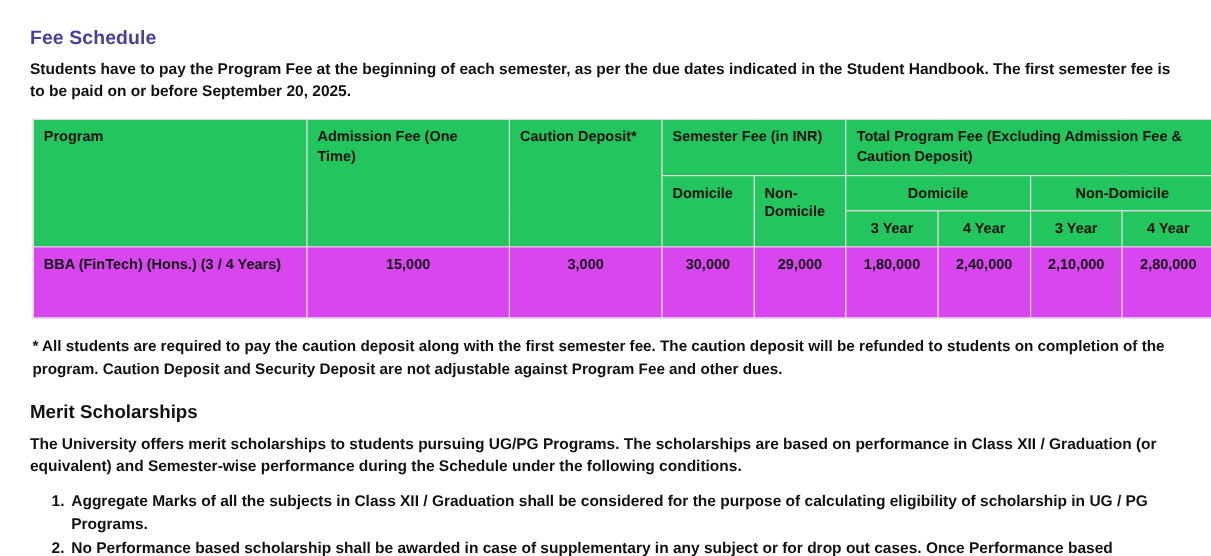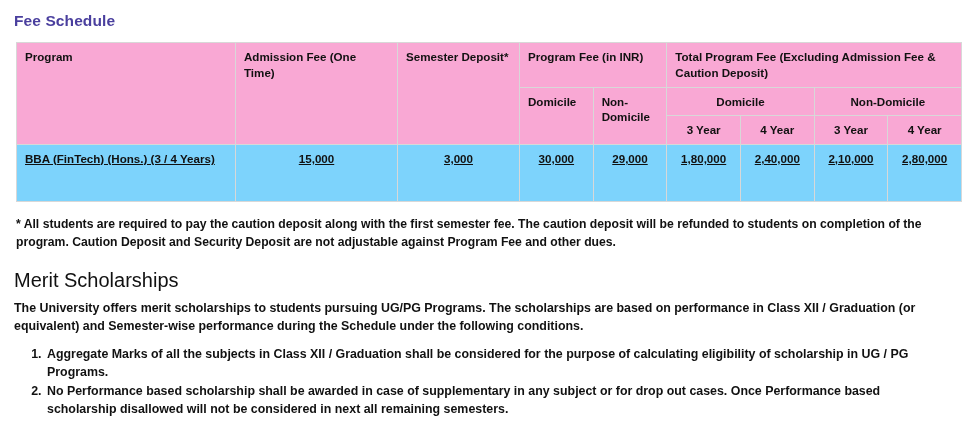--- a/index.html
+++ b/index.html
@@ -12,21 +12,21 @@
     height: 445px;
     font-family: "Liberation Sans", sans-serif;
     color: #0d0d0d;
     overflow: hidden;
   }
   .page {
     position: relative;
     width: 969px;
     height: 336px;
     box-sizing: border-box;
-    padding: 5px;
+    padding: 15px;
   }
   .h-fee {
     font-size: 15.5px;
     font-weight: bold;
     color: #4a3f9e;
     margin: 0;
     padding: 6px 0 0 9px;
     line-height: 1.25;
     letter-spacing: 0.1px;
   }
@@ -58,33 +58,32 @@
   }
   table.fee th,
   table.fee td {
     border: 1px solid #d8d8d8;
     padding: 6px 8px;
     vertical-align: top;
     font-weight: bold;
     line-height: 1.35;
   }
   table.fee thead th {
-    background: #f9a8d4;
+    background: #22c55e;
     text-align: left;
     color: #111111;
   }
   table.fee thead th.ctr {
     text-align: center;
   }
   table.fee tbody td {
-    background: #7dd3fc;
+    background: #d946ef;
     text-align: center;
     color: #111111;
     height: 44px;
-    text-decoration: underline;
   }
   table.fee tbody td.prog {
     text-align: left;
   }
   .c-program   { width: 202px; }
   .c-admission { width: 145px; margin-left: 48px; }
   .c-caution   { width: 105px; }
   .c-dom       { width: 58px; }
   .c-nondom    { width: 78px; }
   .c-yr        { width: 73px; }
@@ -93,22 +92,22 @@
   .note {
     font-size: 12.2px;
     font-weight: bold;
     color: #111111;
     margin: 0;
     padding: 14px 12px 0 11px;
     line-height: 1.45;
   }
   
   .h-merit {
-    font-size: 20px;
-    font-weight: normal;
+    font-size: 15px;
+    font-weight: bold;
     color: #111111;
     margin: 0;
     padding: 16px 0 0 9px;
     line-height: 1.3;
   }
   .merit-p {
     font-size: 12.4px;
     font-weight: bold;
     color: #111111;
     margin: 0;
@@ -129,29 +128,30 @@
   }
 </style>
 </head>
 <body>
 
 <div class="page">
 
   <h1 class="h-fee">Fee Schedule</h1>
 
 
+  <p class="intro">Students have to pay the Program Fee at the beginning of each semester, as per the due dates indicated in the Student Handbook. The first semester fee is to be paid on or before September 20, 2025.</p>
 
   <div class="tbl-wrap">
     <table class="fee">
       <thead>
         <tr>
           <th class="c-program" rowspan="3">Program</th>
           <th class="c-admission" rowspan="3">Admission Fee (One Time)</th>
-          <th class="c-caution" rowspan="3">Semester Deposit*</th>
-          <th colspan="2">Program Fee (in INR)</th>
+          <th class="c-caution" rowspan="3">Caution Deposit*</th>
+          <th colspan="2">Semester Fee (in INR)</th>
           <th colspan="4">Total Program Fee (Excluding Admission Fee &amp; Caution Deposit)</th>
         </tr>
         <tr>
           <th class="c-dom" rowspan="2">Domicile</th>
           <th class="c-nondom" rowspan="2">Non-Domicile</th>
           <th class="ctr" colspan="2">Domicile</th>
           <th class="ctr" colspan="2">Non-Domicile</th>
         </tr>
         <tr>
           <th class="ctr c-yr">3 Year</th>

